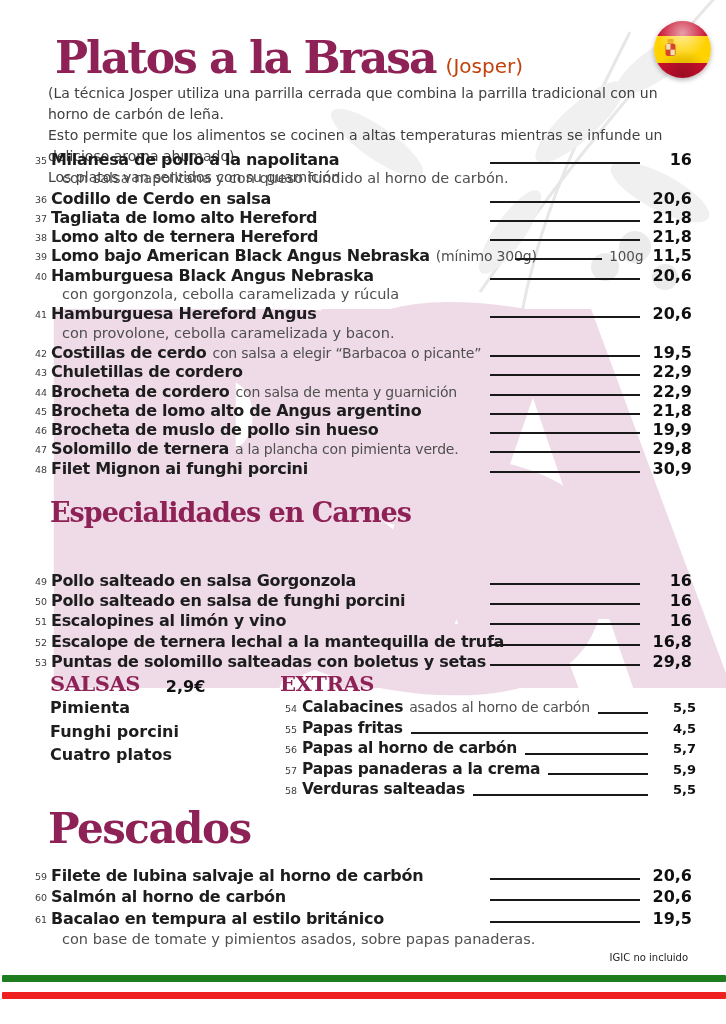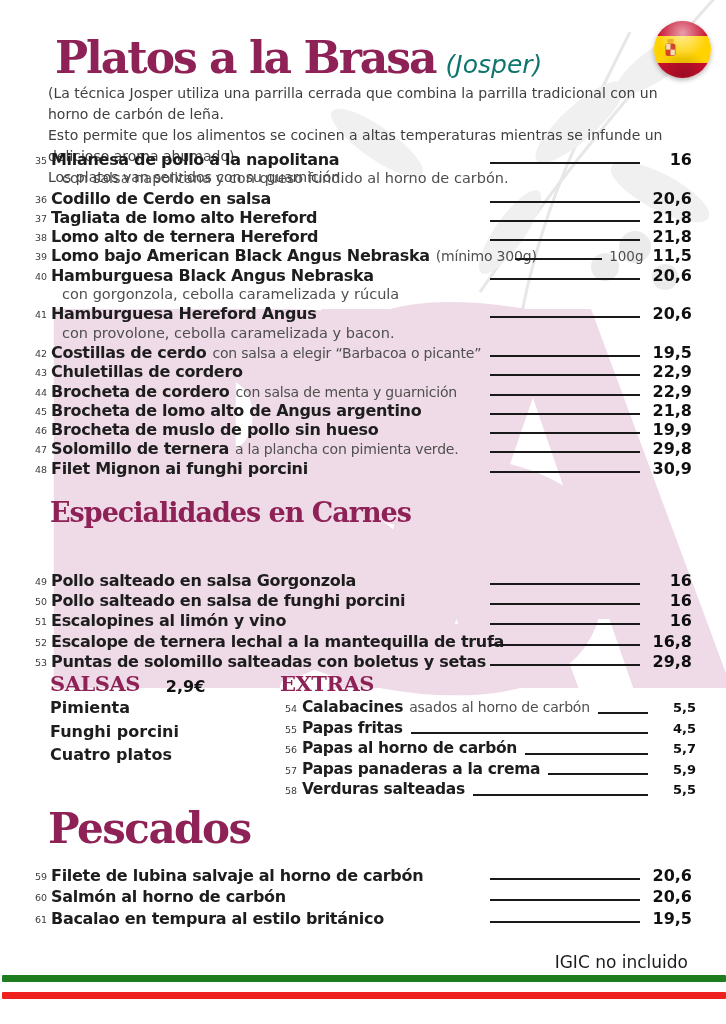--- a/index.html
+++ b/index.html
@@ -12,21 +12,21 @@
   svg.wm { position:absolute; top:0; left:0; z-index:1; }
   .content { position:absolute; inset:0; z-index:2; }
 
   
   .title-row { position:absolute; top:36px; left:55px; white-space:nowrap; }
   .title {
     font-family:"DejaVu Serif", serif; font-weight:bold; font-size:44px;
     letter-spacing:-2px; color:#8e2155; line-height:1;
   }
   .title-suffix { font-family:"DejaVu Sans", sans-serif; font-weight:400;
-    font-size:25px; color:#0f766e; letter-spacing:0; margin-left:10px;font-style:italic; }
+    font-size:20px; color:#c2410c; letter-spacing:0; margin-left:10px; }
   .descr { position:absolute; top:83px; left:48px; width:640px;
     font-size:14px; line-height:21px; color:#404040; }
 
   
   .flag { position:absolute; left:654px; top:21px; width:57px; height:57px;
     border-radius:50%;
     background:linear-gradient(#c8102e 0 26%, #ffd200 26% 74%, #c8102e 74% 100%);
     box-shadow:0 2px 5px rgba(0,0,0,.3); }
   .flag::before { content:""; position:absolute; inset:0; border-radius:50%;
     background:
@@ -80,21 +80,21 @@
   .xrow .num { flex:none; width:17px; font-size:9.5px; color:#3c3c3c;
     text-align:right; margin-right:5px; }
   .xname { white-space:nowrap; font-size:15.5px; font-weight:bold;
     letter-spacing:-0.3px; }
   .xleader { flex:1; border-top:2px solid #191919; margin:0 8px;
     align-self:flex-end; margin-bottom:5px; min-width:10px; }
   .xprice { flex:none; width:40px; text-align:right; font-weight:bold;
     font-size:13px; color:#101010; }
 
   
-  .footnote { position:absolute; top:952px; right:38px; font-size:17px;
+  .footnote { position:absolute; top:952px; right:38px; font-size:10px;
     color:#1c1c1c; }
   .stripe { position:absolute; left:2px; right:0; height:7px; border-radius:1px; }
   .stripe-green { top:975px; background:#1e7d1f; }
   .stripe-red { top:992px; background:#ee2020; }
 </style>
 </head>
 <body>
 
 <div class="page">
 
@@ -403,20 +403,21 @@
         </div>
 
         <div class="mrow">
           <span class="num">61</span>
           <span class="iname"><b>Bacalao en tempura al estilo británico</b></span>
           <span class="leader"></span>
           <span class="pricecell">
             <span class="price">19,5</span>
           </span>
         </div>
+        <div class="mdesc">con base de tomate y pimientos asados, sobre papas panaderas.</div>
       </div>
 
     <div class="footnote">IGIC no incluido</div>
     <div class="stripe stripe-green"></div>
     <div class="stripe stripe-red"></div>
 
   </div>
 </div>
 
 </body></html>

